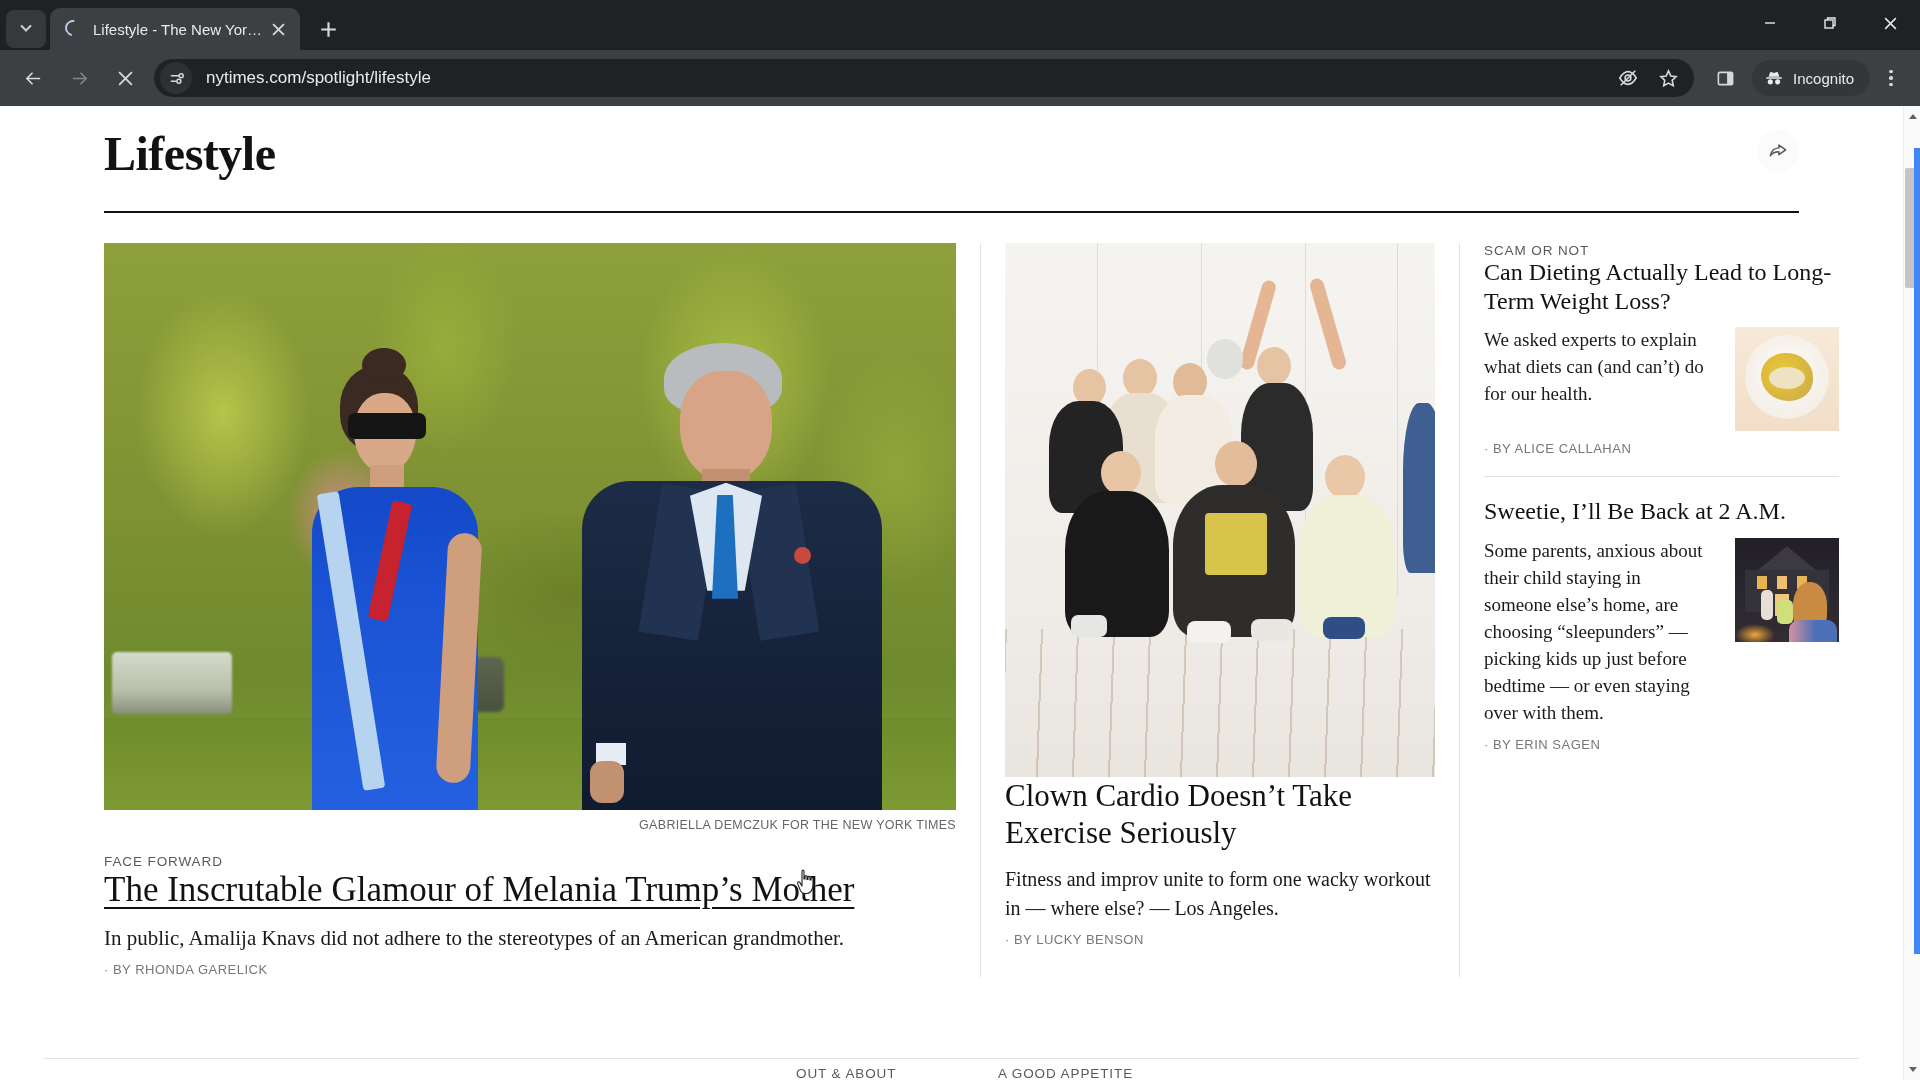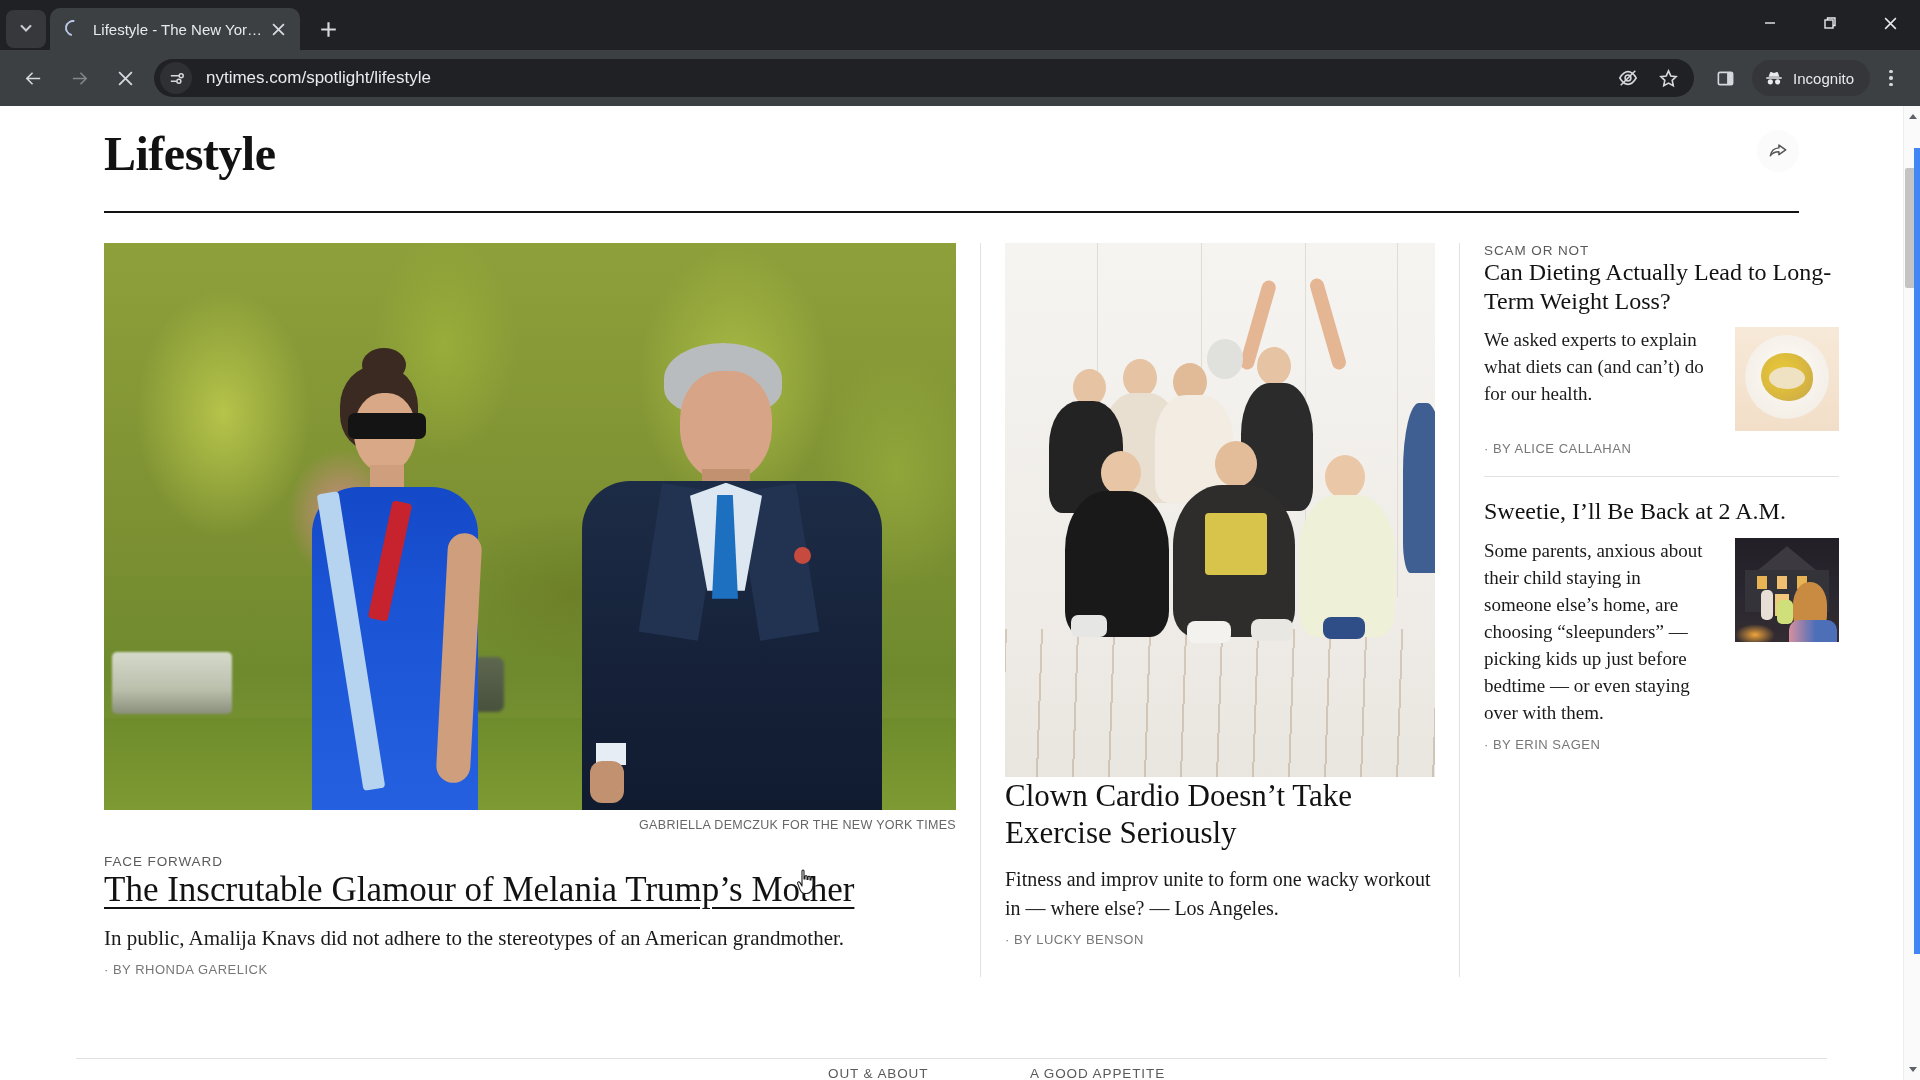--- a/index.html
+++ b/index.html
@@ -343,21 +343,21 @@
     border-radius: 10px 10px 0 0;
   }
   .thumb-house .glow { position:absolute; left:0px; top:86px; width:40px; height:18px;
     background: radial-gradient(ellipse at 50% 60%, #f0a53a 0%, transparent 70%); }
 
   .r-rule { margin-top: 20px; border-top: 1px solid #e2e2e2; padding-top: 20px; }
 
   
   .bottom-strip {
     position: absolute; left: 0; right: 0; bottom: 0; height: 22px;
-    padding: 0 76px; overflow: hidden;
+    padding: 0 44px; overflow: hidden;
   }
   .bottom-rule { border-top: 1px solid #e2e2e2; margin-bottom: 7px; }
   .bottom-kickers { display: flex; }
   .bk { font-size: 13.5px; letter-spacing: .9px; color: #5a5a5a;
     text-transform: uppercase; font-family: "Liberation Sans", sans-serif; }
   .bk1 { width: 876px; padding-left: 752px; }
   .bk2 { padding-left: 78px; }
 
   
   .scrollbar {

